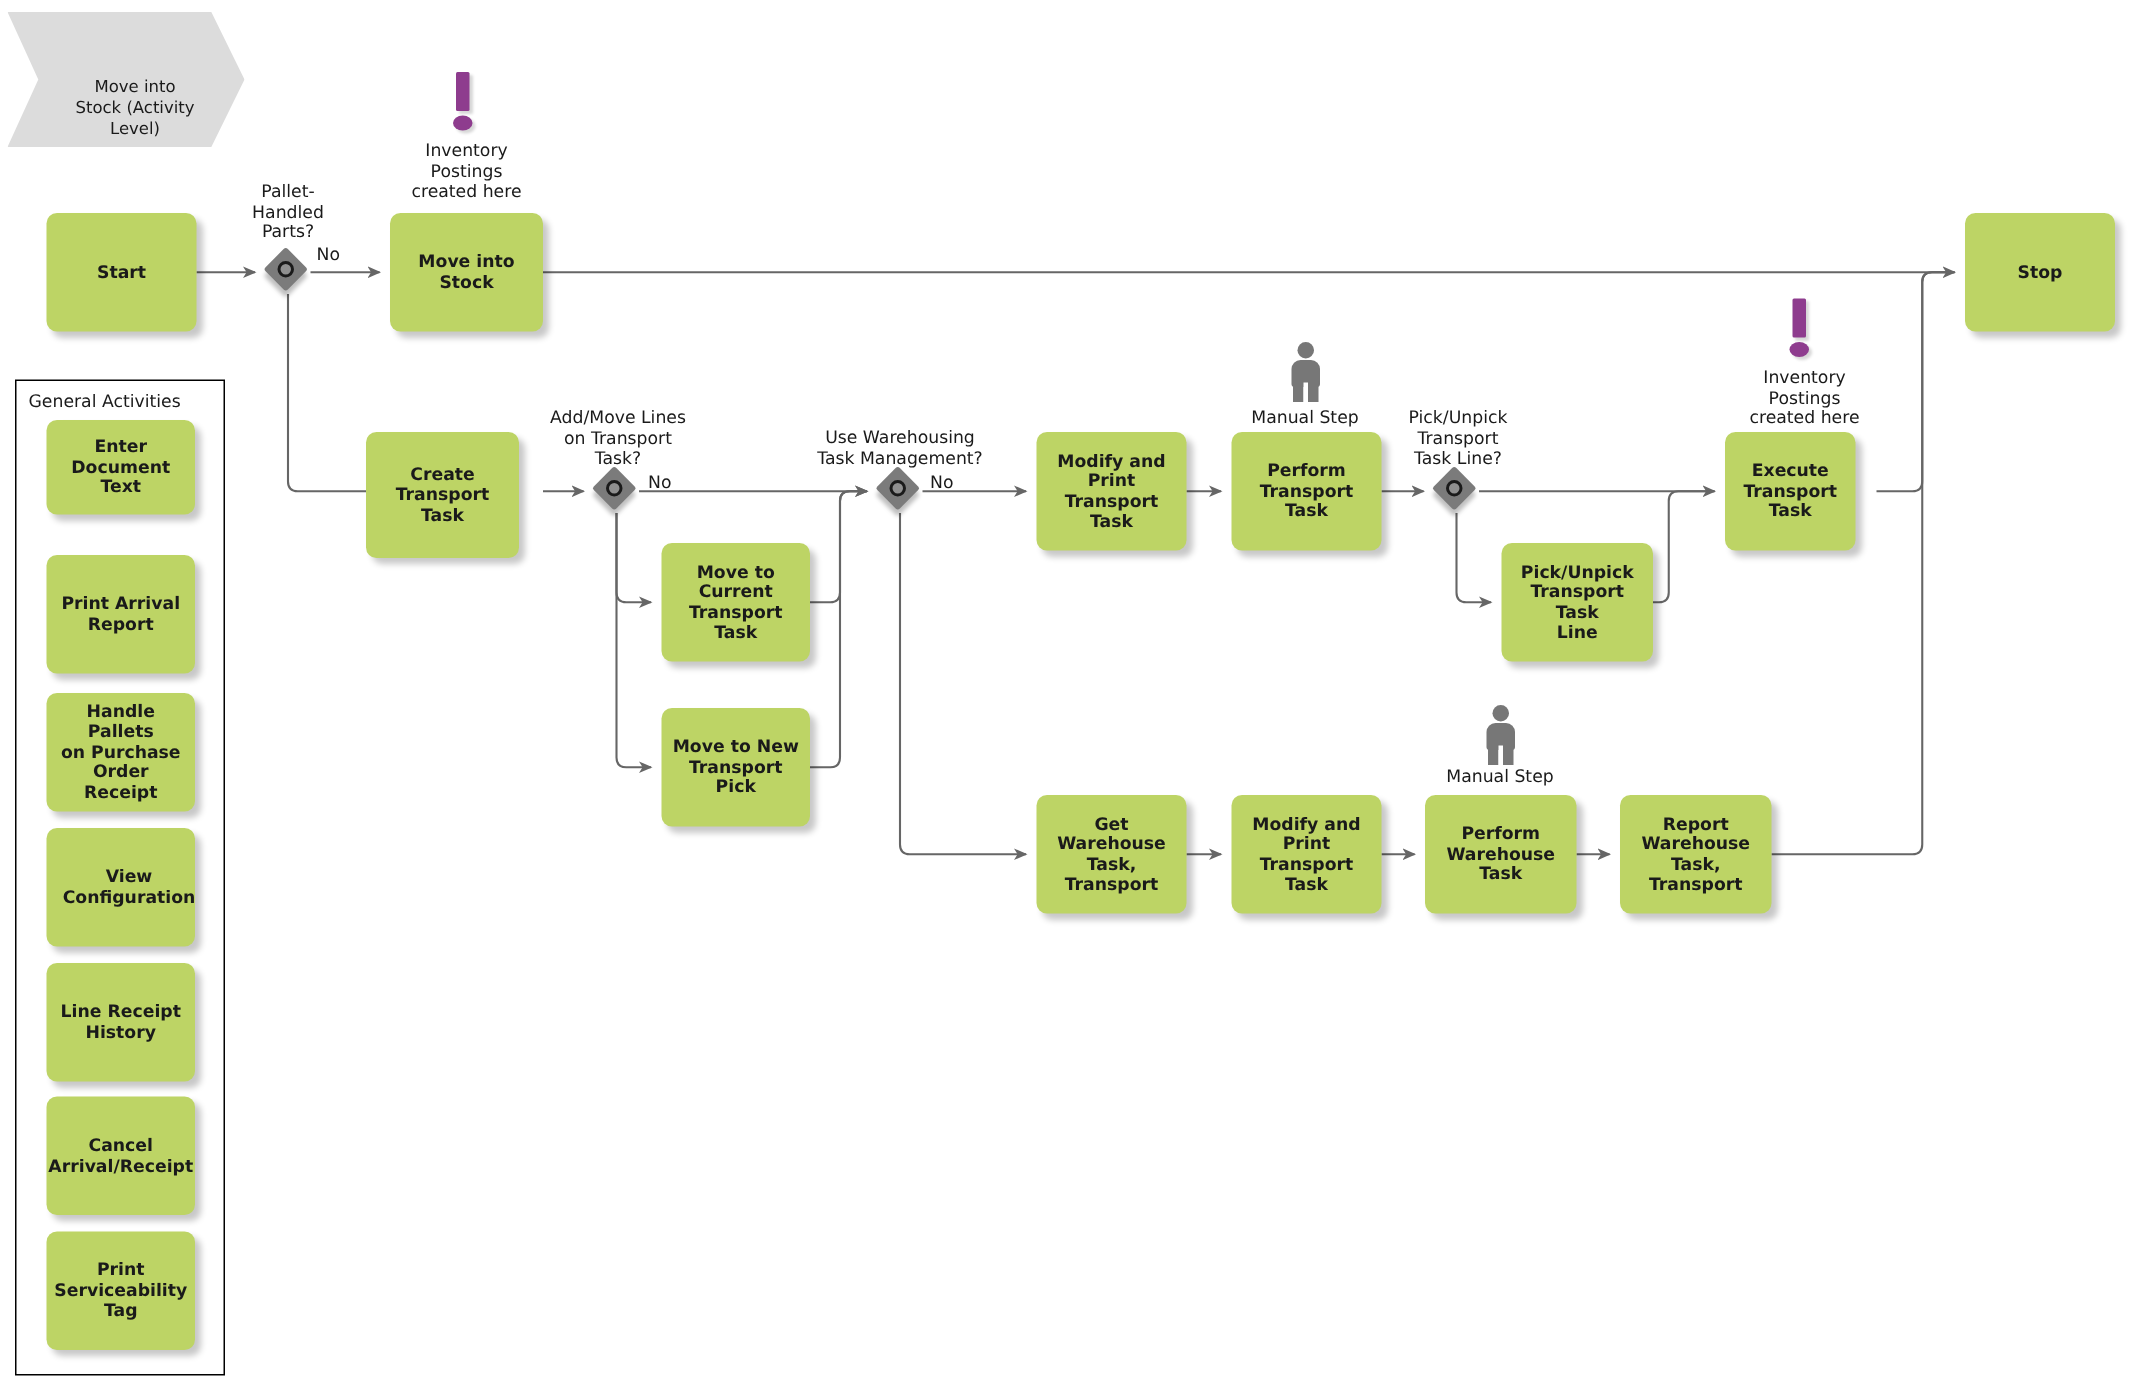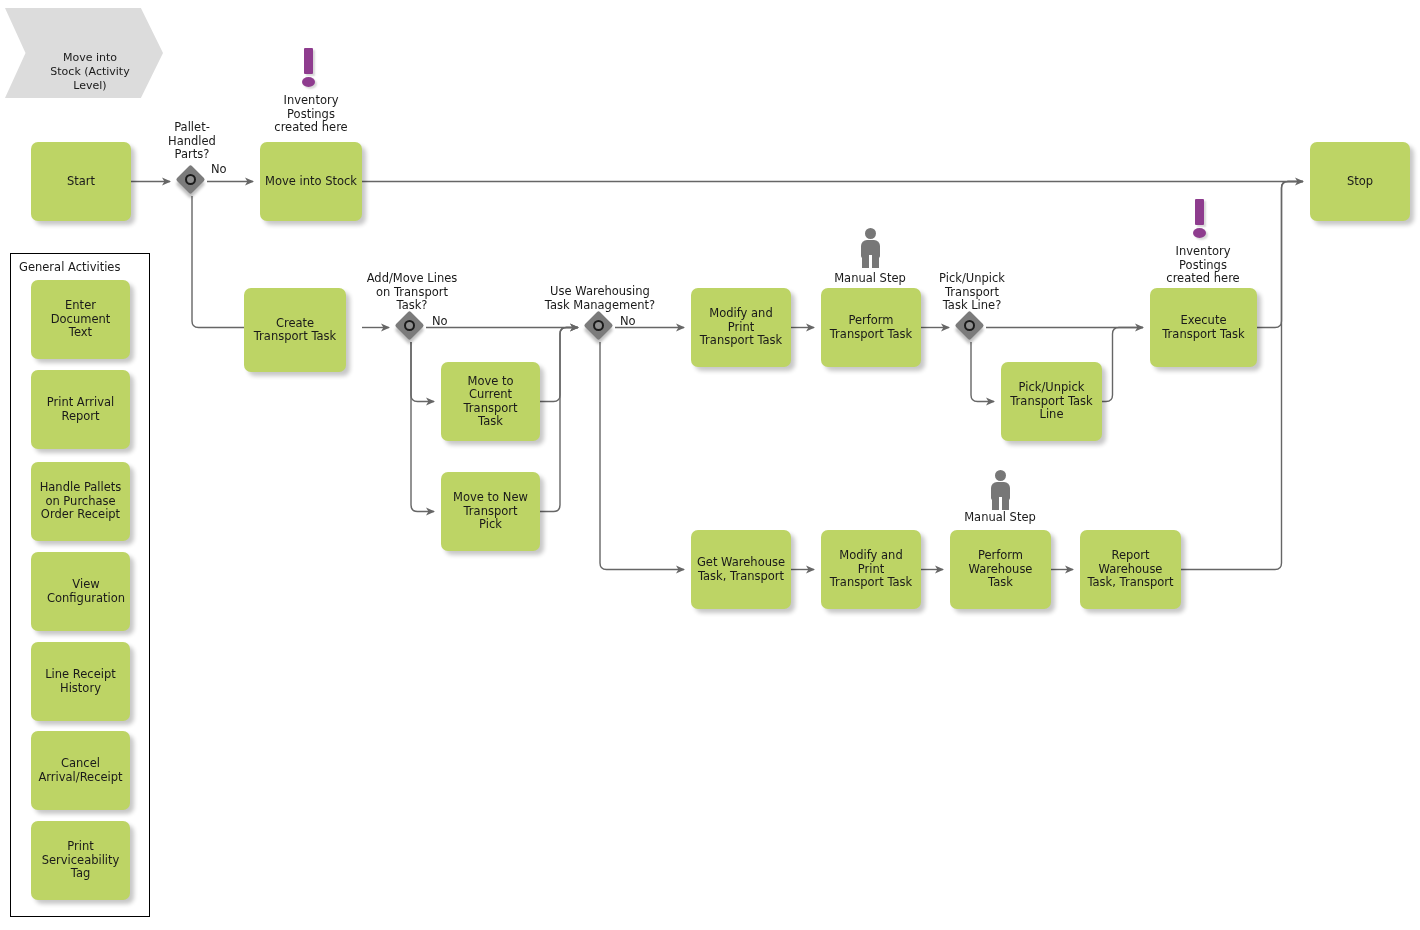--- a/index.html
+++ b/index.html
@@ -36,20 +36,21 @@
     text-align: center;
     box-sizing: border-box;
     padding: 2px 5px;
   }
   .node .lbl {
     font-family: "DejaVu Sans", sans-serif;
     font-size: 11.5px;
     color: #1a1a1a;
     line-height: 13.5px;
     white-space: pre-line;
+    font-weight: bold;
   }
   
   .gateway {
     position: absolute;
     width: 30px;
     height: 30px;
   }
   .gateway .dia {
     position: absolute;
     left: 3px; top: 3px;
@@ -252,21 +253,21 @@
   <div class="banner" style="left:5px; top:8px; width:158px; height:90px;">
     <span class="lbl">Move into
 Stock (Activity
 Level)</span>
   </div>
 
   <div class="groupbox" style="left:10px; top:253px; width:140px; height:664px;">
     <span class="title">General Activities</span>
   </div>
 
-  <div class="node" style="left:31px; top:280px; width:99px; height:79px;">
+  <div class="node" style="left:31px; top:280px; width:99px; height:63px;">
     <span class="lbl">Enter Document
 Text</span>
   </div>
   <div class="node" style="left:31px; top:370px; width:99px; height:79px;">
     <span class="lbl">Print Arrival
 Report</span>
   </div>
   <div class="node" style="left:31px; top:462px; width:99px; height:79px;">
     <span class="lbl">Handle Pallets
 on Purchase
@@ -320,21 +321,21 @@
   </div>
   <div class="node" style="left:821px; top:288px; width:100px; height:79px;">
     <span class="lbl">Perform
 Transport Task</span>
   </div>
   <div class="node" style="left:1001px; top:362px; width:101px; height:79px;">
     <span class="lbl">Pick/Unpick
 Transport Task
 Line</span>
   </div>
-  <div class="node" style="left:1150px; top:288px; width:107px; height:79px;">
+  <div class="node" style="left:1150px; top:288px; width:87px; height:79px;">
     <span class="lbl">Execute
 Transport Task</span>
   </div>
   <div class="node" style="left:691px; top:530px; width:100px; height:79px;">
     <span class="lbl">Get Warehouse
 Task, Transport</span>
   </div>
   <div class="node" style="left:821px; top:530px; width:100px; height:79px;">
     <span class="lbl">Modify and Print
 Transport Task</span>

